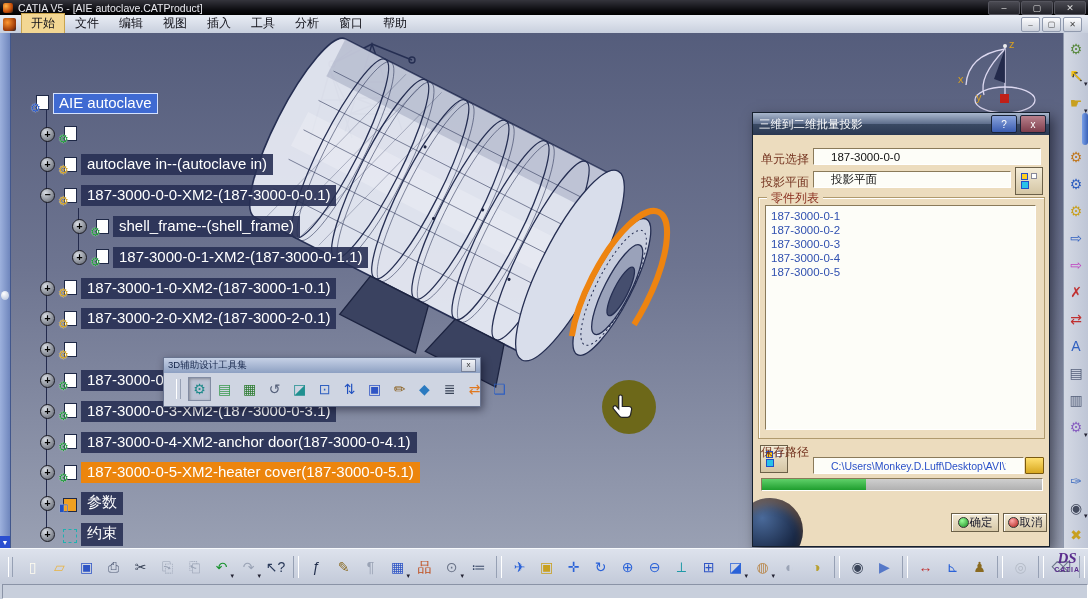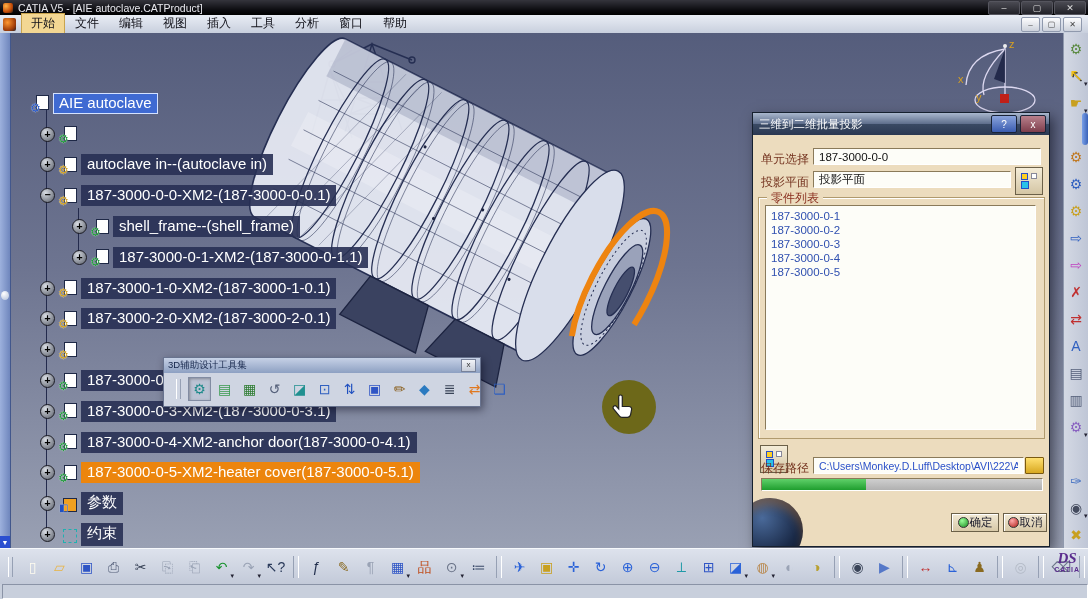--- a/index.html
+++ b/index.html
@@ -89,21 +89,21 @@
     box-shadow:4px 5px 12px rgba(0,0,12,.5);}
   .dlg-title{height:22px;background:linear-gradient(#a9b7cd,#5d6d8b 50%,#394963 52%,#2b3852);
     color:#fff;display:flex;align-items:center;padding:0 3px 0 6px;font-size:11.5px;}
   .dlg-btn{width:24px;height:16px;margin-left:3px;border-radius:2px;color:#fff;font-size:10px;
     display:flex;align-items:center;justify-content:center;border:1px solid #1a2438;}
   .dlg-help{background:linear-gradient(#8aa4dc,#3a5cb0);}
   .dlg-close{background:linear-gradient(#b8808c,#7e3e4c);}
   .lbl{position:absolute;color:#74331f;font-size:12px;}
   .fld{position:absolute;height:17px;background:#fdfdf8;border:1px solid #8a7a5a;
     border-bottom-color:#fff;border-right-color:#fff;font-size:11.5px;color:#111;
-    font-family:"Liberation Sans",sans-serif;padding:0 5px;box-sizing:border-box;}
+    font-family:"Liberation Sans",sans-serif;padding:0 17px;box-sizing:border-box;}
   .fld.blue{color:#2a50c8;font-size:10.5px;}
   .grp{position:absolute;left:5px;top:84px;width:285px;height:240px;
     border:1px solid #b09a6e;box-shadow:inset 1px 1px 0 #fff;}
   .grp-lbl{position:absolute;top:-8px;left:8px;background:#ecdcbe;padding:0 4px;
     color:#8a3020;font-size:12px;}
   .plist{position:absolute;left:6px;top:7px;width:271px;height:225px;background:#fdfdf8;
     border:1px solid #8a7a5a;border-bottom-color:#fff;border-right-color:#fff;
     overflow:hidden;padding:3px 0 0 5px;box-sizing:border-box;}
   .pl-item{font-size:11.5px;color:#3050b0;line-height:14px;white-space:nowrap;}
   .tool-btn{position:absolute;width:26px;height:26px;background:linear-gradient(#f4ecd8,#d4c5a4);
@@ -494,21 +494,21 @@
             <div class="pl-item">187-3000-0-5</div>
           </div>
       </div>
       <div class="tool-btn" style="left:7px;top:332px;">
         <span class="pbi">
             <i class="s1"></i>
             <i class="s2"></i>
             <i class="s3"></i>
           </span>
       </div>
-      <span class="lbl" style="left:8px;top:347px;">保存路径</span>
+      <span class="lbl" style="left:8px;top:331px;">保存路径</span>
       <input class="fld blue" style="left: 60px; top: 344px; width: 211px;" readonly="" value="C:\Users\Monkey.D.Luff\Desktop\AVI\222\AIE">
       <div class="folder-btn" style="left:272px;top:344px;"></div>
       <div class="prog-track">
         <div class="prog-fill" style="width: 37%;"></div>
       </div>
       <div class="dlg-push" style="left:198px;top:400px;width:48px;">
         <span class="led led-g"></span>
         <span>确定</span>
       </div>
       <div class="dlg-push" style="left:250px;top:400px;width:44px;">

